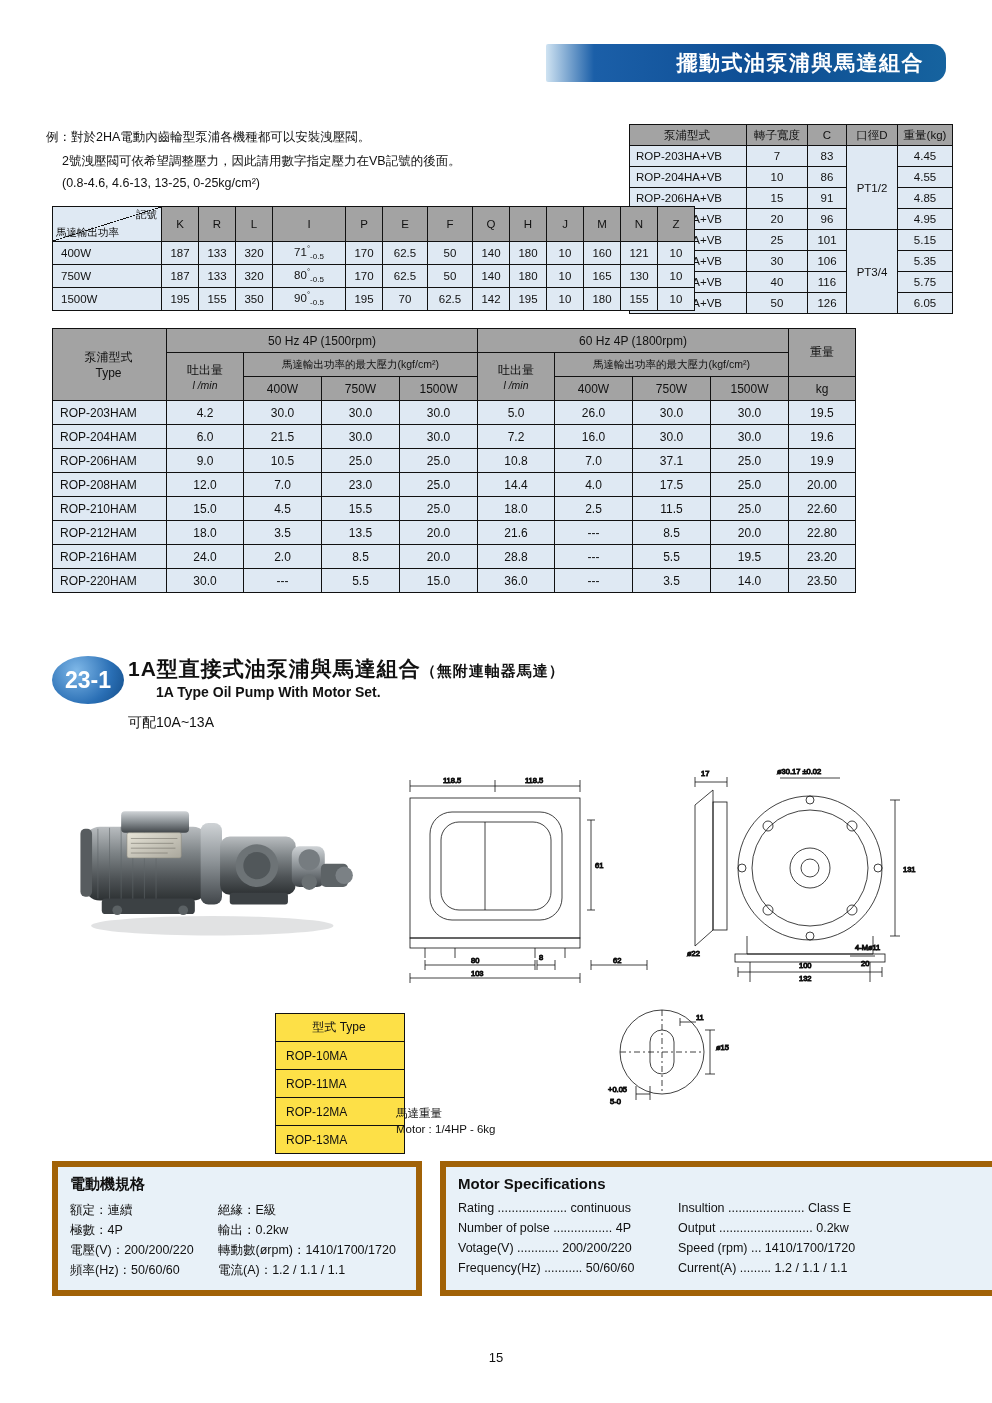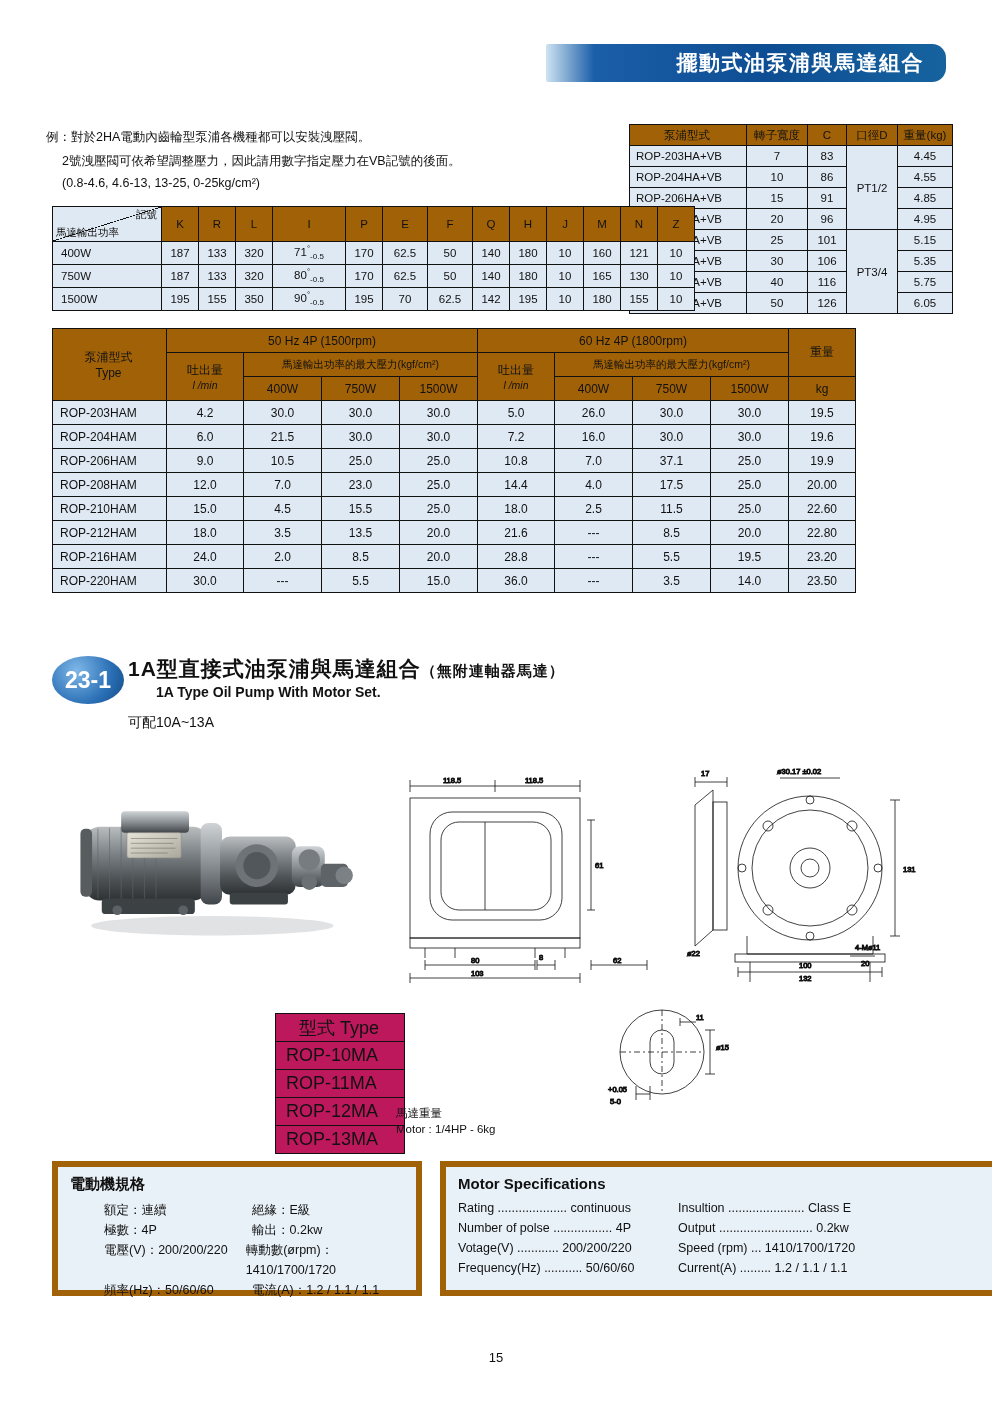--- a/index.html
+++ b/index.html
@@ -26,21 +26,21 @@
 
   
   .note{position:absolute;font-size:12.5px;line-height:19px;color:#111;}
 
   table{border-collapse:collapse;}
   .tbl td,.tbl th{
     border:1px solid #111;font-size:11.5px;text-align:center;
     padding:1px 2px;background:#dfe9f3;font-weight:normal;
     height:17px;
   }
-  .tbl .hd{background:#a16207;}
+  .tbl .hd{background:#a3a3a3;}
 
   
   #tbl-vb{position:absolute;left:629px;top:124px;}
   #tbl-vb td{height:18px;}
   #tbl-vb .c1{width:108px;text-align:left;padding-left:6px;}
   #tbl-vb .c2{width:56px;}
   #tbl-vb .c3{width:34px;}
   #tbl-vb .c4{width:46px;}
   #tbl-vb .c5{width:50px;}
 
@@ -88,34 +88,34 @@
   .photo{
     position:absolute;left:62px;top:790px;width:320px;height:160px;
   }
 
   
   .drw{position:absolute;stroke:#111;fill:none;}
   .dim{font-size:7.5px;fill:#111;font-family:"Liberation Sans",sans-serif;}
 
   
   #tbl-type{position:absolute;left:275px;top:1013px;}
-  #tbl-type td{width:116px;height:25px;font-size:18px;text-align:left;padding-left:10px;background:#be185d;}
+  #tbl-type td{width:116px;height:25px;font-size:12px;text-align:left;padding-left:10px;background:#fde047;}
   #tbl-type .h{text-align:center;padding-left:0;}
   .motor-weight{position:absolute;left:396px;top:1105px;font-size:11.5px;line-height:16px;}
 
   
   .specbox{
     position:absolute;border:6px solid #a16207;background:#e8f1f8;
     box-sizing:border-box;
   }
   #spec-cn{left:52px;top:1161px;width:370px;height:135px;}
   #spec-en{left:440px;top:1161px;width:578px;height:135px;}
   .spec-h{font-size:15px;font-weight:bold;margin:8px 0 6px 12px;}
   .spec-row{display:flex;font-size:12.5px;line-height:20px;margin-left:12px;}
-  .spec-row .k{width:148px;margin-left:34px;}
+  .spec-row .k{width:148px;}
   .spec-row .k2{width:auto;}
   #spec-en .cols{display:flex;margin-left:12px;}
   #spec-en .col{font-size:12.5px;line-height:20px;}
   #spec-en .col.a{width:220px;}
   .pagenum{position:absolute;left:0;right:0;top:1350px;text-align:center;font-size:13px;}
 </style>
 </head>
 <body>
 
 <div class="page">

